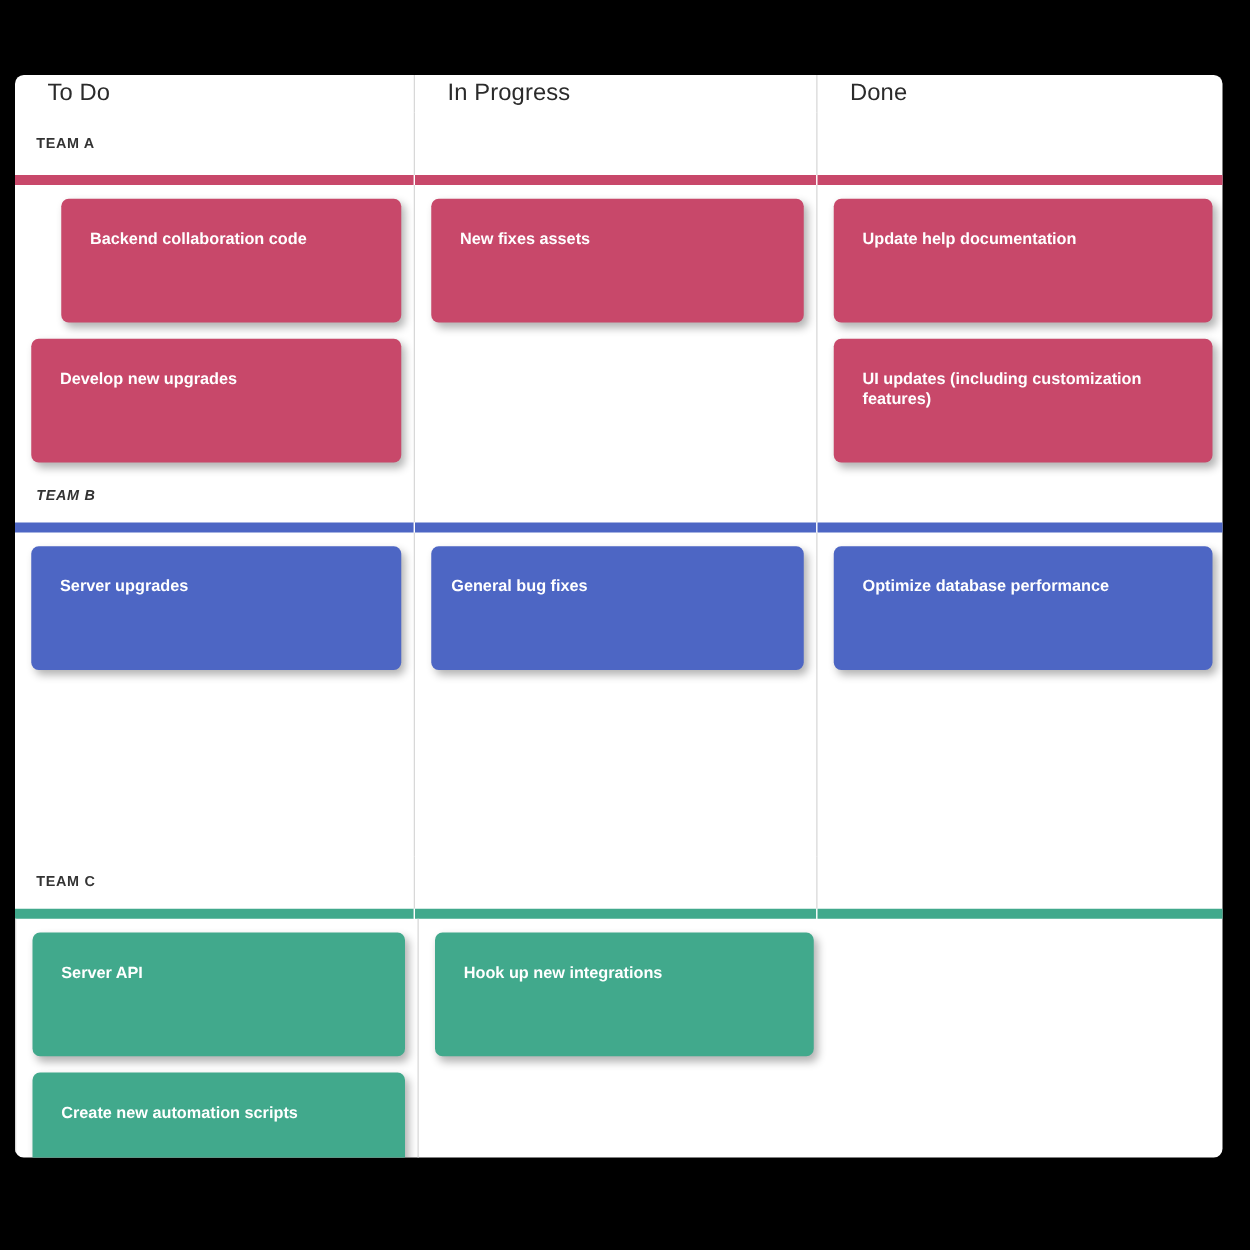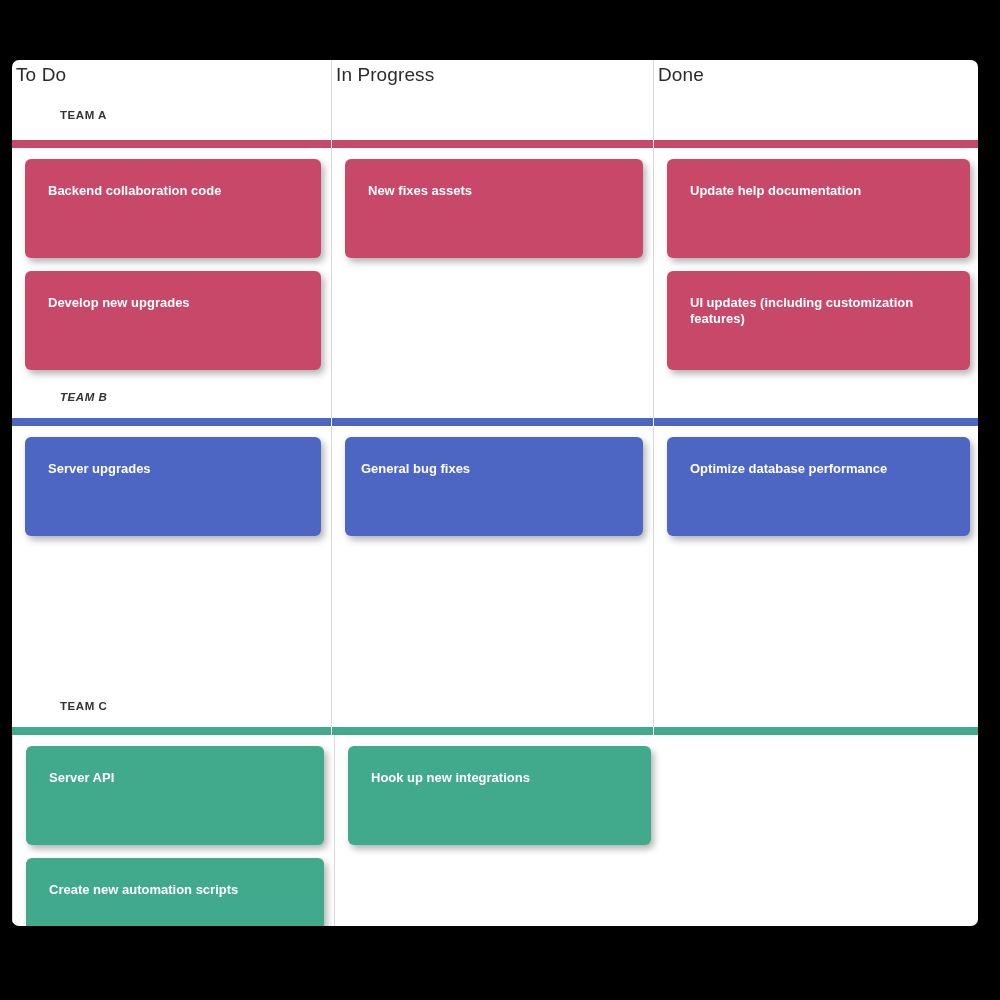--- a/index.html
+++ b/index.html
@@ -29,21 +29,21 @@
   .header-row {
     display: flex;
     height: 30px;
     align-items: center;
   }
   .header-cell {
     position: relative;
     height: 100%;
     display: flex;
     align-items: center;
-    padding-left: 4px;
+    padding-left: 26px;
   }
   .header-cell .col-title {
     font-size: 19px;
     font-weight: 400;
     color: #2b2b2b;
     letter-spacing: 0.1px;
     white-space: nowrap;
   }
 
   
@@ -60,21 +60,20 @@
 
   
   .swimlane { width: 100%; }
 
   .lane-labelrow {
     display: flex;
   }
   .lane-labelcell {
     display: flex;
     align-items: flex-start;
-    padding-left: 31px;
   }
   .lane-label {
     font-size: 11.5px;
     font-weight: bold;
     color: #333333;
     letter-spacing: 0.55px;
     padding-left: 17px;
     white-space: nowrap;
   }
 
@@ -152,21 +151,21 @@
     <div class="lane-bar-row">
       <div class="lane-bar col-1" style="background:#c8486a;"></div>
       <div class="lane-bar-gap"></div>
       <div class="lane-bar col-2" style="background:#c8486a;"></div>
       <div class="lane-bar-gap"></div>
       <div class="lane-bar col-3" style="background:#c8486a;"></div>
     </div>
 
     <div class="lane-cards-row" style="height:228px;">
       <div class="lane-col col-1">
-        <div class="card" style="background:#c8486a;">
+        <div class="card" style="background:#c8486a;margin-left:24px;">
           <span class="card-text">Backend collaboration code</span>
         </div>
         <div class="card" style="background:#c8486a;">
           <span class="card-text">Develop new upgrades</span>
         </div>
       </div>
       <div class="vdiv"></div>
       <div class="lane-col col-2">
         <div class="card" style="background:#c8486a;">
           <span class="card-text">New fixes assets</span>

